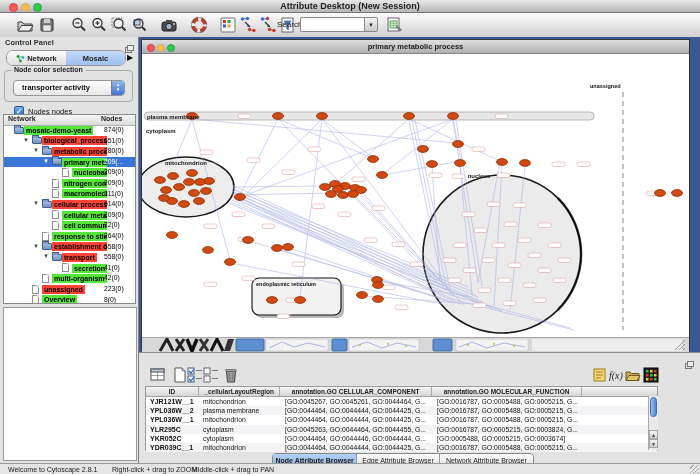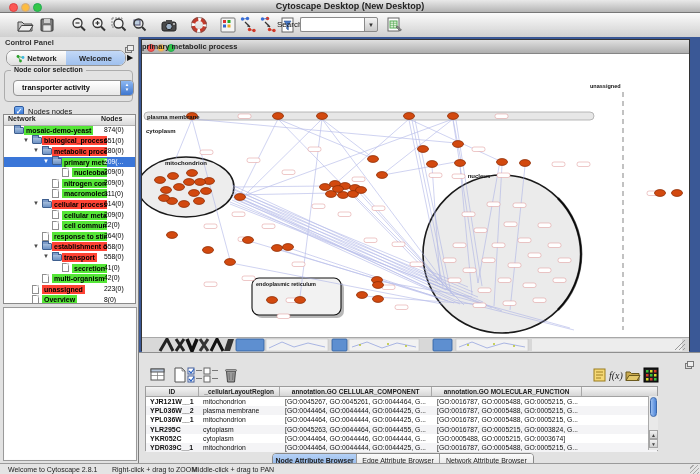--- a/index.html
+++ b/index.html
@@ -34,21 +34,21 @@
   #cp-tabs{position:absolute;left:6px;top:13px;width:118px;height:14px;display:flex;
     border:1px solid #979797;border-radius:7px;overflow:hidden;background:#fff;}
   .cp-tab{flex:1;display:flex;align-items:center;justify-content:center;gap:2px;
     font-size:7.5px;font-weight:bold;color:#222;background:linear-gradient(#fdfdfd,#dedede);}
   .cp-tab.sel{background:linear-gradient(#c3d9f7,#9fc0ee);}
   #cp-tab-arrow{position:absolute;left:127px;top:16px;font-size:8px;color:#111;}
   #groupbox{position:absolute;left:4px;top:33px;width:129px;height:32px;
     border:1px solid #acacac;border-radius:4px;box-sizing:border-box;}
   #groupbox .legend{position:absolute;left:6px;top:-5px;background:#e2e2e2;
     padding:0 3px;font-size:7px;font-weight:bold;color:#222;}
-  #color-select{position:absolute;left:8px;top:9px;width:121px;height:16px;
+  #color-select{position:absolute;left:8px;top:9px;width:112px;height:16px;
     background:linear-gradient(#ffffff,#e8e8e8);border:1px solid #949494;border-radius:4px;
     box-sizing:border-box;font-size:7.5px;font-weight:bold;color:#111;line-height:14px;
     padding-left:8px;}
   #color-select .stepper{position:absolute;right:0;top:0;width:13px;height:14px;
     background:linear-gradient(#8db8f2,#3f77cf);border-left:1px solid #7d7d7d;border-radius:0 3px 3px 0;
     color:#fff;font-size:4.5px;line-height:4.5px;text-align:center;padding-top:2px;box-sizing:border-box;}
   #select-nodes-row{position:absolute;left:14px;top:69px;height:11px;}
   #select-nodes-box{position:absolute;left:0;top:0;width:10px;height:10px;border-radius:2px;
     background:linear-gradient(#7cb0f0,#2f6fd0);border:1px solid #2a579e;box-sizing:border-box;
     color:#fff;font-size:8px;line-height:9px;text-align:center;font-weight:bold;}
@@ -80,21 +80,21 @@
   .trow.sel .tc{color:#fff;}
   #birdseye{position:absolute;left:3px;top:270px;width:132px;height:152px;background:#fff;
     border:1px solid #9a9a9a;box-shadow:inset 0 0 0 1px #fdfdfd;}
 
   
   #desktop{position:absolute;left:139px;top:37px;width:561px;height:315px;background:#3a5896;}
   #net-frame{position:absolute;left:2px;top:2px;width:549px;height:312px;background:#fff;
     border:1px solid #333;box-sizing:border-box;}
   #net-title{position:relative;height:13px;background:linear-gradient(#e0e0e0,#aeaeae);
     border-bottom:1px solid #858585;}
-  #net-title .t{position:absolute;left:0;right:0;top:0;text-align:left;font-size:7.5px;
+  #net-title .t{position:absolute;left:0;right:0;top:0;text-align:center;font-size:7.5px;
     font-weight:bold;color:#222;line-height:13px;}
   .slight{position:absolute;top:3.5px;width:6px;height:6px;border-radius:50%;}
   #net-canvas{position:relative;height:283px;background:#fff;overflow:hidden;}
   #net-strip{position:relative;height:14px;background:#d8d8d8;border-top:1px solid #a8a8a8;overflow:hidden;}
 
   
   #data-panel{position:absolute;left:139px;top:352px;width:561px;height:111px;
     background:#e2e2e2;border-top:1px solid #8f8f8f;box-sizing:border-box;}
   .dpicon{position:absolute;top:14px;width:16px;height:16px;}
   #dp-table{position:absolute;left:6px;top:33px;width:513px;height:65px;background:#fff;
@@ -128,21 +128,21 @@
   #grip{position:absolute;right:1px;top:1px;width:9px;height:9px;
     background:repeating-linear-gradient(135deg,transparent 0 2px,#aaa 2px 3px);}
 </style>
 </head>
 <body>
 
 <div id="titlebar">
   <span class="light" style="left:9px;background:#fc5753;border:0.5px solid #d44;"></span>
   <span class="light" style="left:21px;background:#fdbc40;border:0.5px solid #ca8;"></span>
   <span class="light" style="left:33px;background:#33c748;border:0.5px solid #2a5;"></span>
-  <span class="t">Cytoscape Desktop (New Desktop)</span>
+  <span class="t">Attribute Desktop (New Session)</span>
 </div>
 
 <div id="toolbar">
   <span class="tbicon" style="left:16px">
     <svg width="18" height="18">
         <path d="M2 6 h4 l2 2 h8 v7 H2z" fill="#c8c8c8" stroke="#444"></path>
         <path d="M2 15 l3.5-5.5 H17 L13.5 15z" fill="#efefef" stroke="#444"></path>
       </svg></span>
   <span class="tbicon" style="left:38px">
     <svg width="18" height="18">
@@ -251,21 +251,21 @@
       <svg width="9" height="9">
           <line x1="2" y1="2.5" x2="7" y2="3.5" stroke="#2aa02a" stroke-width="0.8"></line>
           <line x1="2" y1="2.5" x2="4.5" y2="7" stroke="#2aa02a" stroke-width="0.8"></line>
           <circle cx="2" cy="2.5" r="1.4" fill="#2aa02a"></circle>
           <circle cx="7" cy="3.5" r="1.4" fill="#37b6e0"></circle>
           <circle cx="4.5" cy="7" r="1.4" fill="#2aa02a"></circle>
         </svg>
       <span>Network</span>
     </div>
     <div class="cp-tab sel">
-      <span>Welcome</span>
+      <span>Mosaic</span>
     </div>
   </div>
   <span id="cp-tab-arrow">▶</span>
 
   <div id="groupbox">
     <span class="legend">Node color selection</span>
     <div id="color-select">
       <span>transporter activity</span>
       <span class="stepper">▲<br>▼</span>
     </div>

